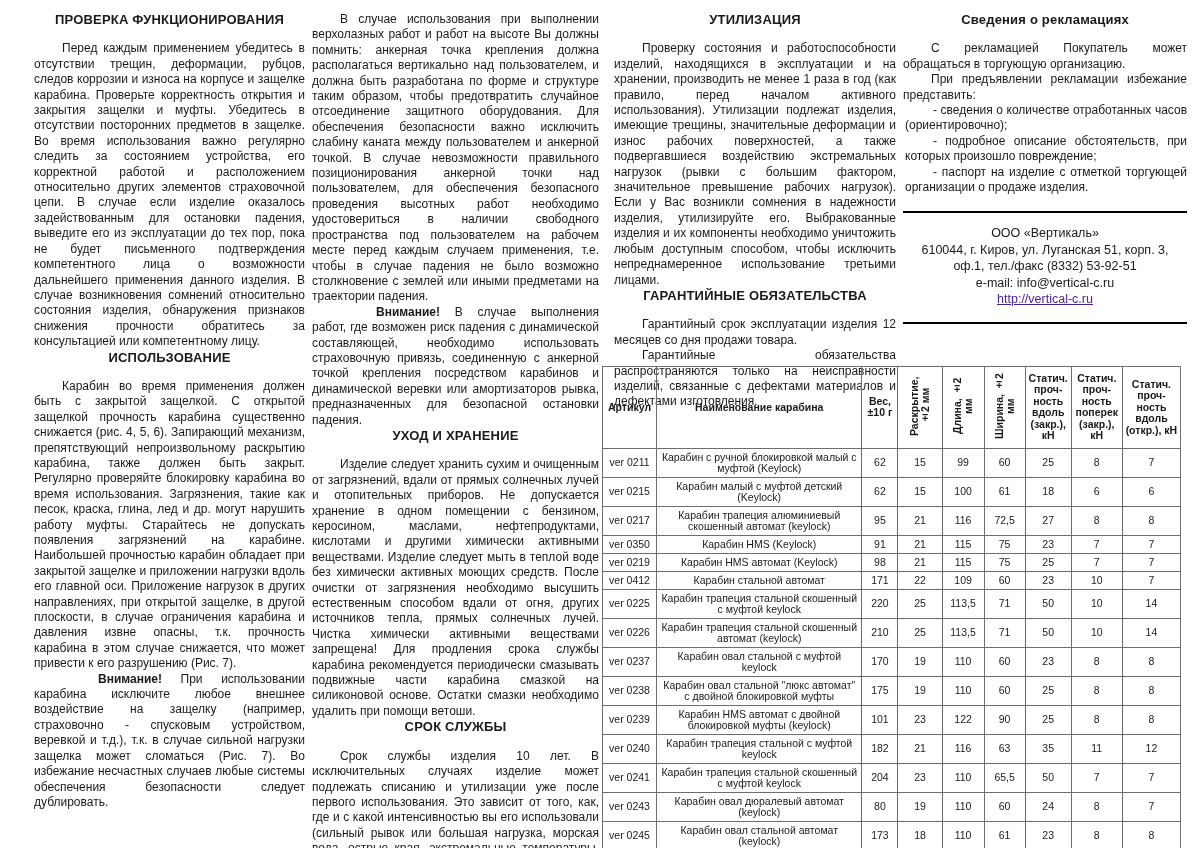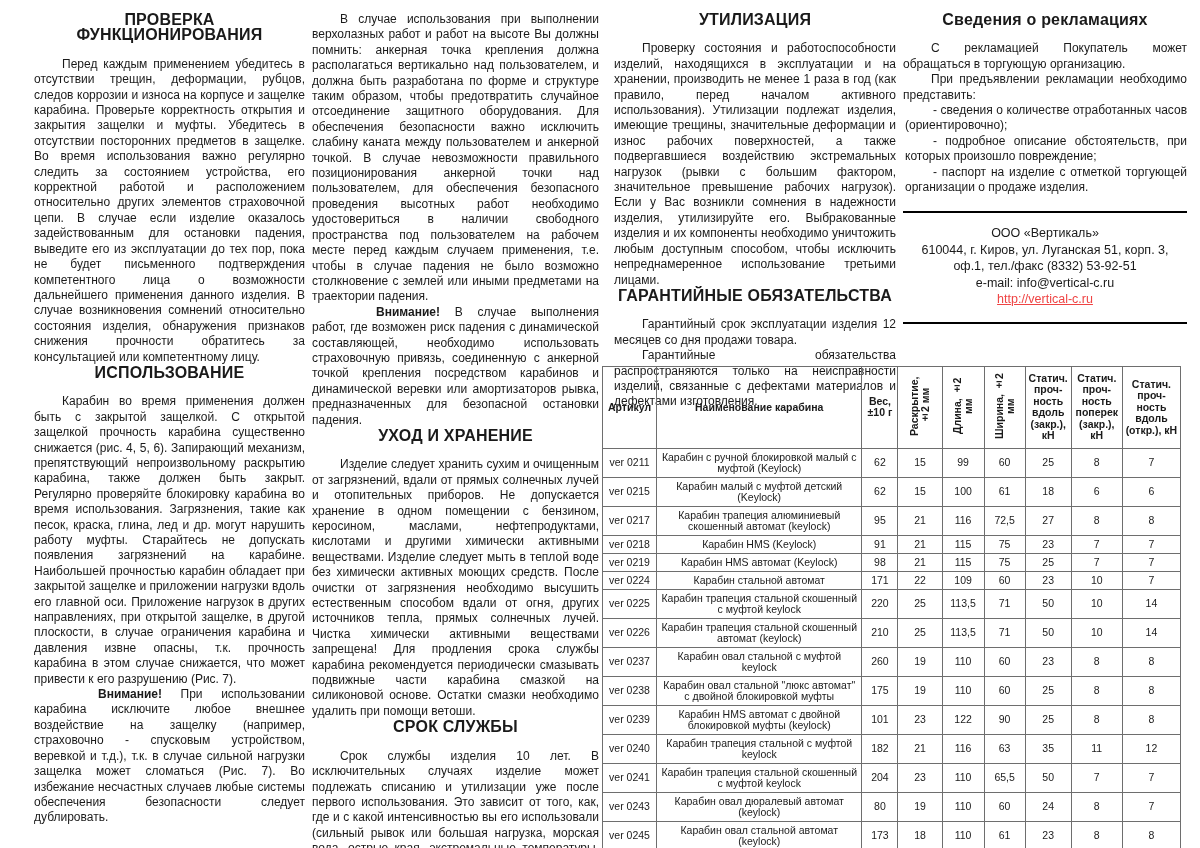--- a/index.html
+++ b/index.html
@@ -13,34 +13,34 @@
   }
   .page { position: relative; width: 1200px; height: 848px; background: #fff; }
 
   .col { position: absolute; top: 12px; font-size: 12px; line-height: 15.4px; text-align: justify; }
   .col1 { left: 34px;  width: 271px; }
   .col2 { left: 312px; width: 287px; }
   .col3 { left: 614px; width: 282px; }
   .col4 { left: 903px; width: 284px; }
 
   h3.doc-h {
-    font-size: 16px; font-weight: bold; text-align: center;
+    font-size: 13px; font-weight: bold; text-align: center;
     margin: 0 0 14px 0; letter-spacing: 0.2px;
   }
   .col p { text-indent: 28px; margin: 0; }
   .mt-sec { margin-top: 30px; }
   .mt-sec-sm { margin-top: 24px; }
   b.warn { font-weight: bold; padding-left: 36px; }
 
   .list-item { margin: 0; text-indent: 0; padding-left: 2px; }
 
   .rule { border: none; border-top: 2px solid #000; margin: 0; }
   .rule-top { margin-top: 16px; }
   .company { text-align: center; font-size: 12.5px; line-height: 16.5px; padding: 12px 0 14px 0; }
-  .company .link { color: #ef4444; text-decoration: underline; }
+  .company .link { color: #4c1d95; text-decoration: underline; }
 
   
   .spec-table-wrap { position: absolute; left: 602px; top: 366px; width: 579px; }
   table.spec { border-collapse: collapse; table-layout: fixed; width: 100%; }
   table.spec th, table.spec td {
     border: 1px solid #6e6e6e;
     font-family: "Liberation Sans", sans-serif;
     vertical-align: middle;
   }
   table.spec th {
@@ -87,21 +87,21 @@
     <h3 class="doc-h">УТИЛИЗАЦИЯ</h3>
     <p>Проверку состояния и работоспособности изделий, находящихся в эксплуатации и на хранении, производить не менее 1 раза в год (как правило, перед началом активного использования). Утилизации подлежат изделия, имеющие трещины, значительные деформации и износ рабочих поверхностей, а также подвергавшиеся воздействию экстремальных нагрузок (рывки с большим фактором, значительное превышение рабочих нагрузок). Если у Вас возникли сомнения в надежности изделия, утилизируйте его. Выбракованные изделия и их компоненты необходимо уничтожить любым доступным способом, чтобы исключить непреднамеренное использование третьими лицами.</p>
     <h3 class="doc-h mt-sec-sm">ГАРАНТИЙНЫЕ ОБЯЗАТЕЛЬСТВА</h3>
     <p>Гарантийный срок эксплуатации изделия 12 месяцев со дня продажи товара.</p>
     <p>Гарантийные обязательства распространяются только на неисправности изделий, связанные с дефектами материалов и дефектами изготовления.</p>
   </div>
 
   <div class="col col4">
     <h3 class="doc-h">Сведения о рекламациях</h3>
     <p>С рекламацией Покупатель может обращаться в торгующую организацию.</p>
-    <p>При предъявлении рекламации необходимо представить:</p>
+    <p>При предъявлении рекламации избежание представить:</p>
     <p class="list-item">- сведения о количестве отработанных часов (ориентировочно);</p>
     <p class="list-item">- подробное описание обстоятельств, при которых произошло повреждение;</p>
     <p class="list-item">- паспорт на изделие с отметкой торгующей организации о продаже изделия.</p>
     <hr class="rule rule-top">
     <div class="company">
       <div>ООО «Вертикаль»</div>
       <div>610044, г. Киров, ул. Луганская 51, корп. 3,</div>
       <div>оф.1, тел./факс (8332) 53-92-51</div>
       <div>e-mail: info@vertical-c.ru</div>
       <div><a href="#" class="link">http://vertical-c.ru</a></div>
@@ -163,21 +163,21 @@
             <td class="c-name">Карабин трапеция алюминиевый скошенный автомат (keylock)</td>
             <td class="c-num">95</td>
             <td class="c-num">21</td>
             <td class="c-num">116</td>
             <td class="c-num">72,5</td>
             <td class="c-num">27</td>
             <td class="c-num">8</td>
             <td class="c-num">8</td>
           </tr>
           <tr>
-            <td class="c-art">ver 0218</td>
+            <td class="c-art">ver 0350</td>
             <td class="c-name">Карабин HMS (Keylock)</td>
             <td class="c-num">91</td>
             <td class="c-num">21</td>
             <td class="c-num">115</td>
             <td class="c-num">75</td>
             <td class="c-num">23</td>
             <td class="c-num">7</td>
             <td class="c-num">7</td>
           </tr>
           <tr>
@@ -185,21 +185,21 @@
             <td class="c-name">Карабин HMS автомат (Keylock)</td>
             <td class="c-num">98</td>
             <td class="c-num">21</td>
             <td class="c-num">115</td>
             <td class="c-num">75</td>
             <td class="c-num">25</td>
             <td class="c-num">7</td>
             <td class="c-num">7</td>
           </tr>
           <tr>
-            <td class="c-art">ver 0224</td>
+            <td class="c-art">ver 0412</td>
             <td class="c-name">Карабин стальной автомат</td>
             <td class="c-num">171</td>
             <td class="c-num">22</td>
             <td class="c-num">109</td>
             <td class="c-num">60</td>
             <td class="c-num">23</td>
             <td class="c-num">10</td>
             <td class="c-num">7</td>
           </tr>
           <tr>
@@ -220,21 +220,21 @@
             <td class="c-num">25</td>
             <td class="c-num">113,5</td>
             <td class="c-num">71</td>
             <td class="c-num">50</td>
             <td class="c-num">10</td>
             <td class="c-num">14</td>
           </tr>
           <tr>
             <td class="c-art">ver 0237</td>
             <td class="c-name">Карабин овал стальной с муфтой keylock</td>
-            <td class="c-num">260</td>
+            <td class="c-num">170</td>
             <td class="c-num">19</td>
             <td class="c-num">110</td>
             <td class="c-num">60</td>
             <td class="c-num">23</td>
             <td class="c-num">8</td>
             <td class="c-num">8</td>
           </tr>
           <tr>
             <td class="c-art">ver 0238</td>
             <td class="c-name">Карабин овал стальной "люкс автомат" с двойной блокировкой муфты</td>

